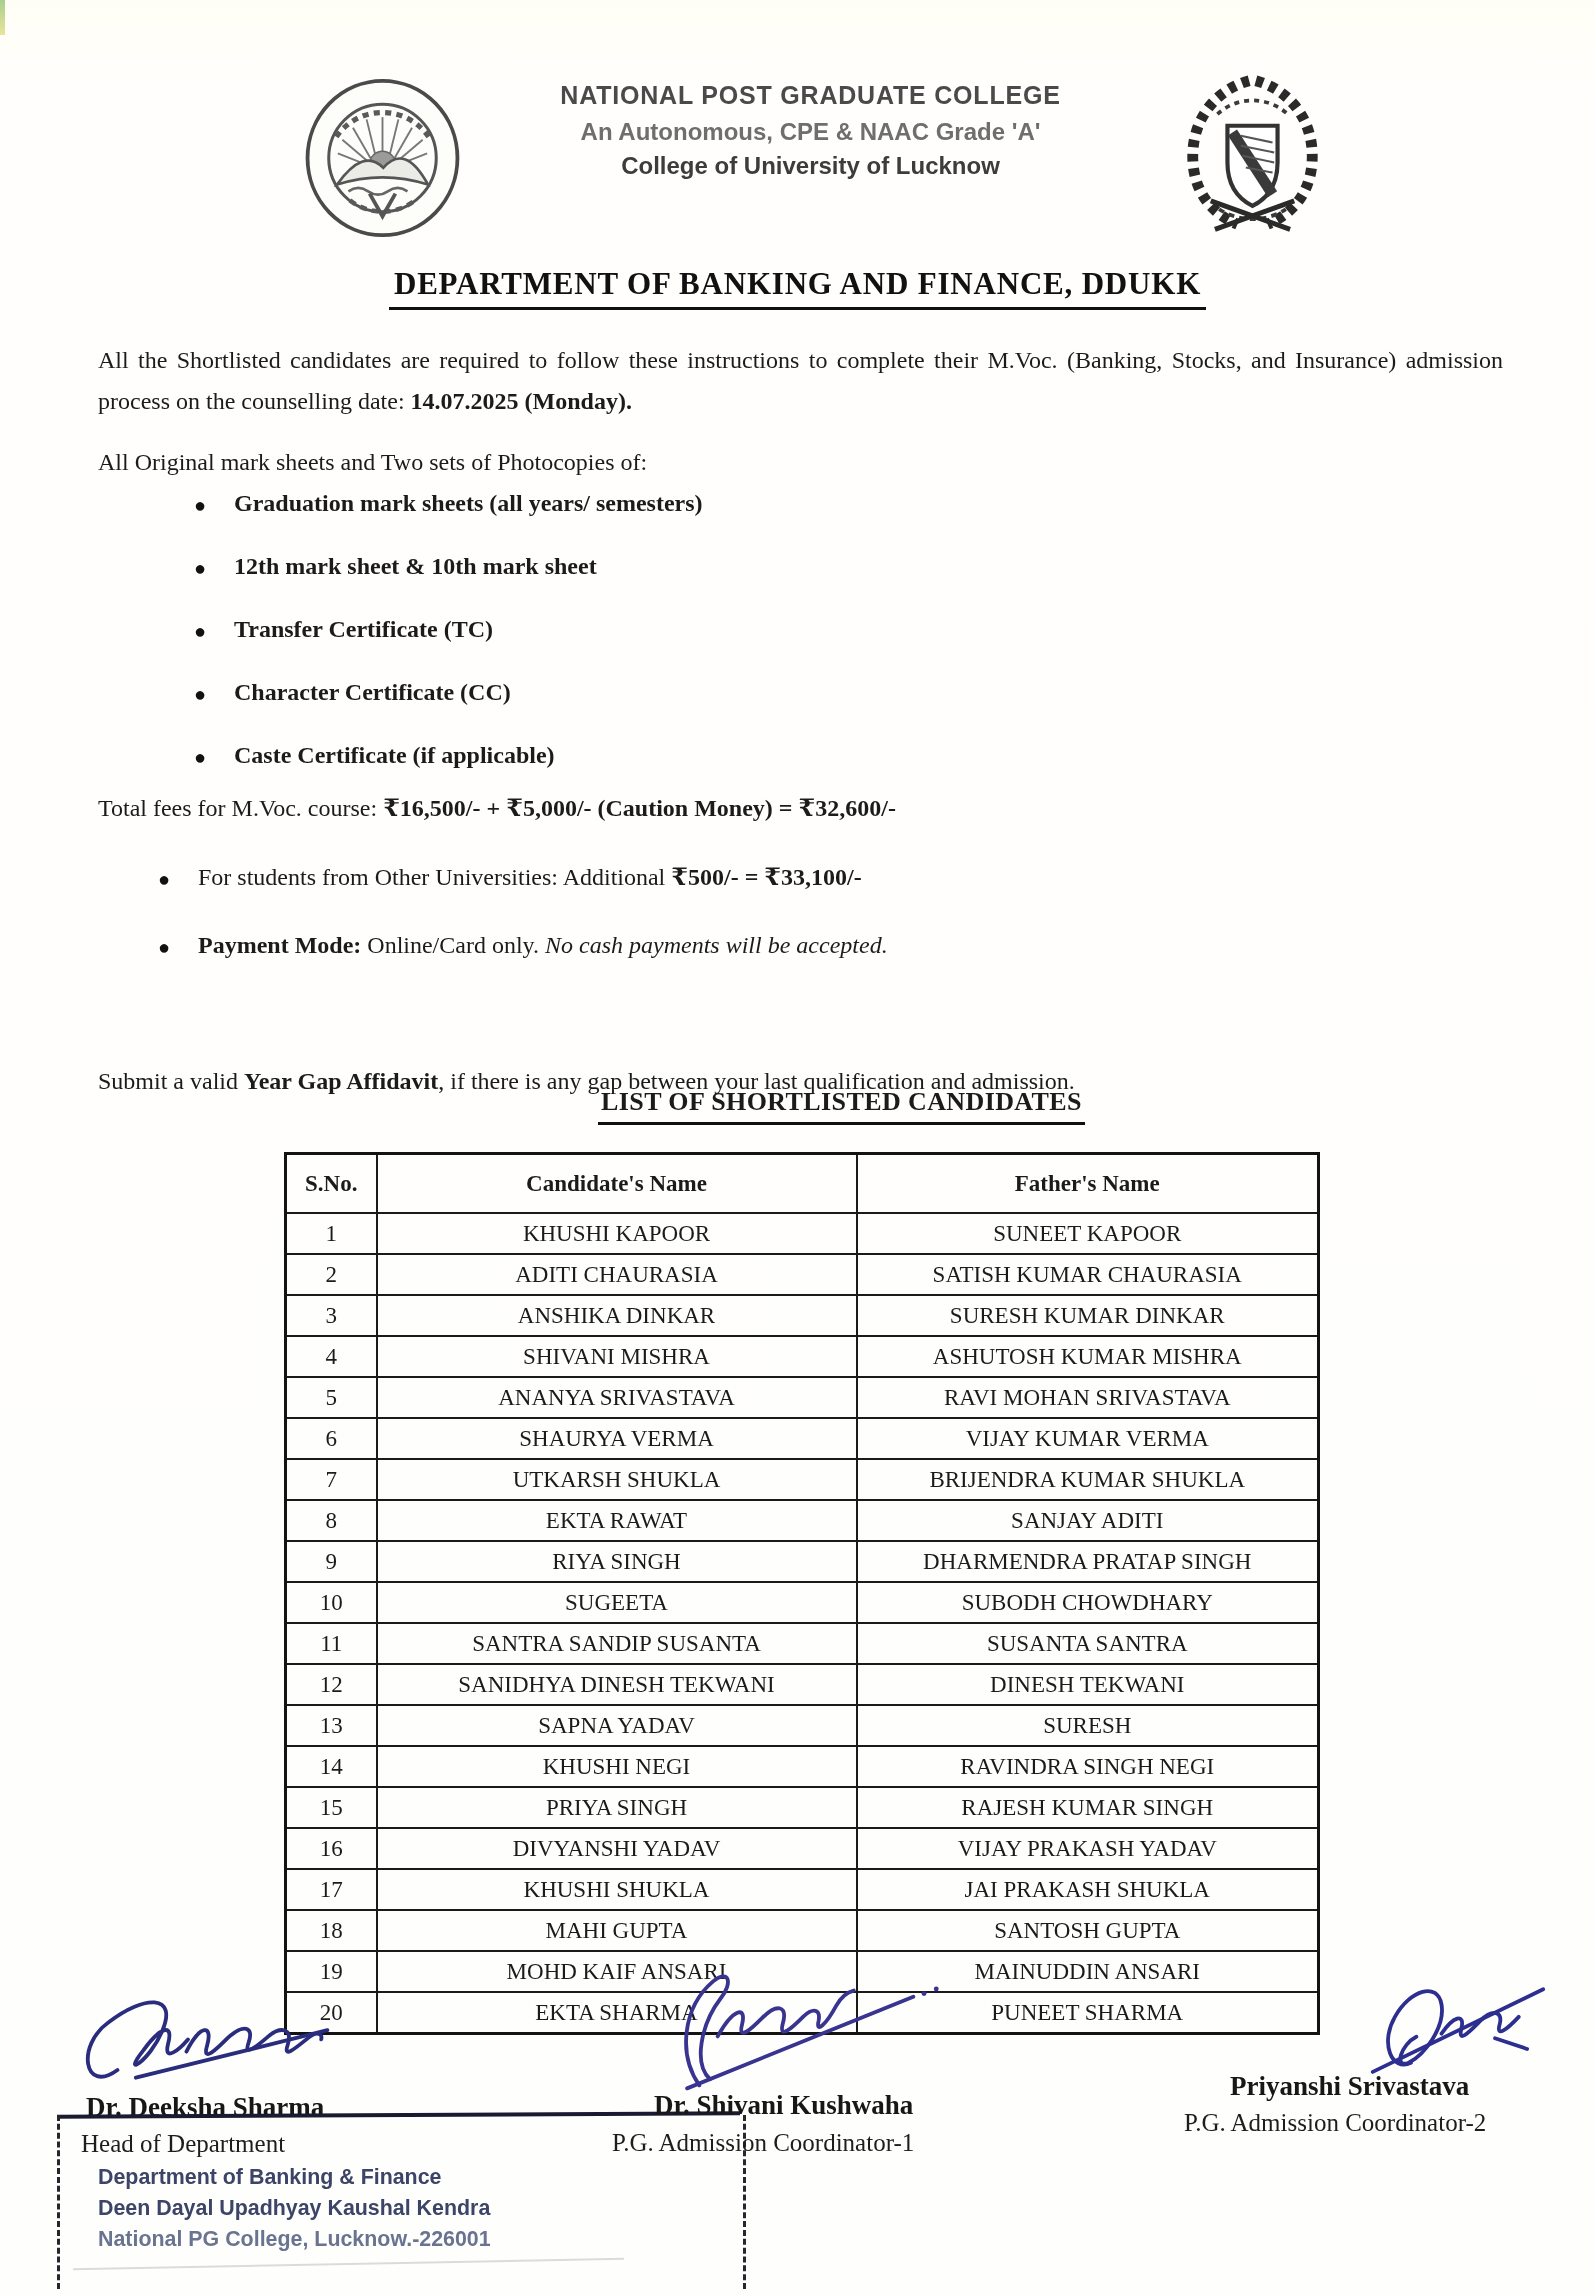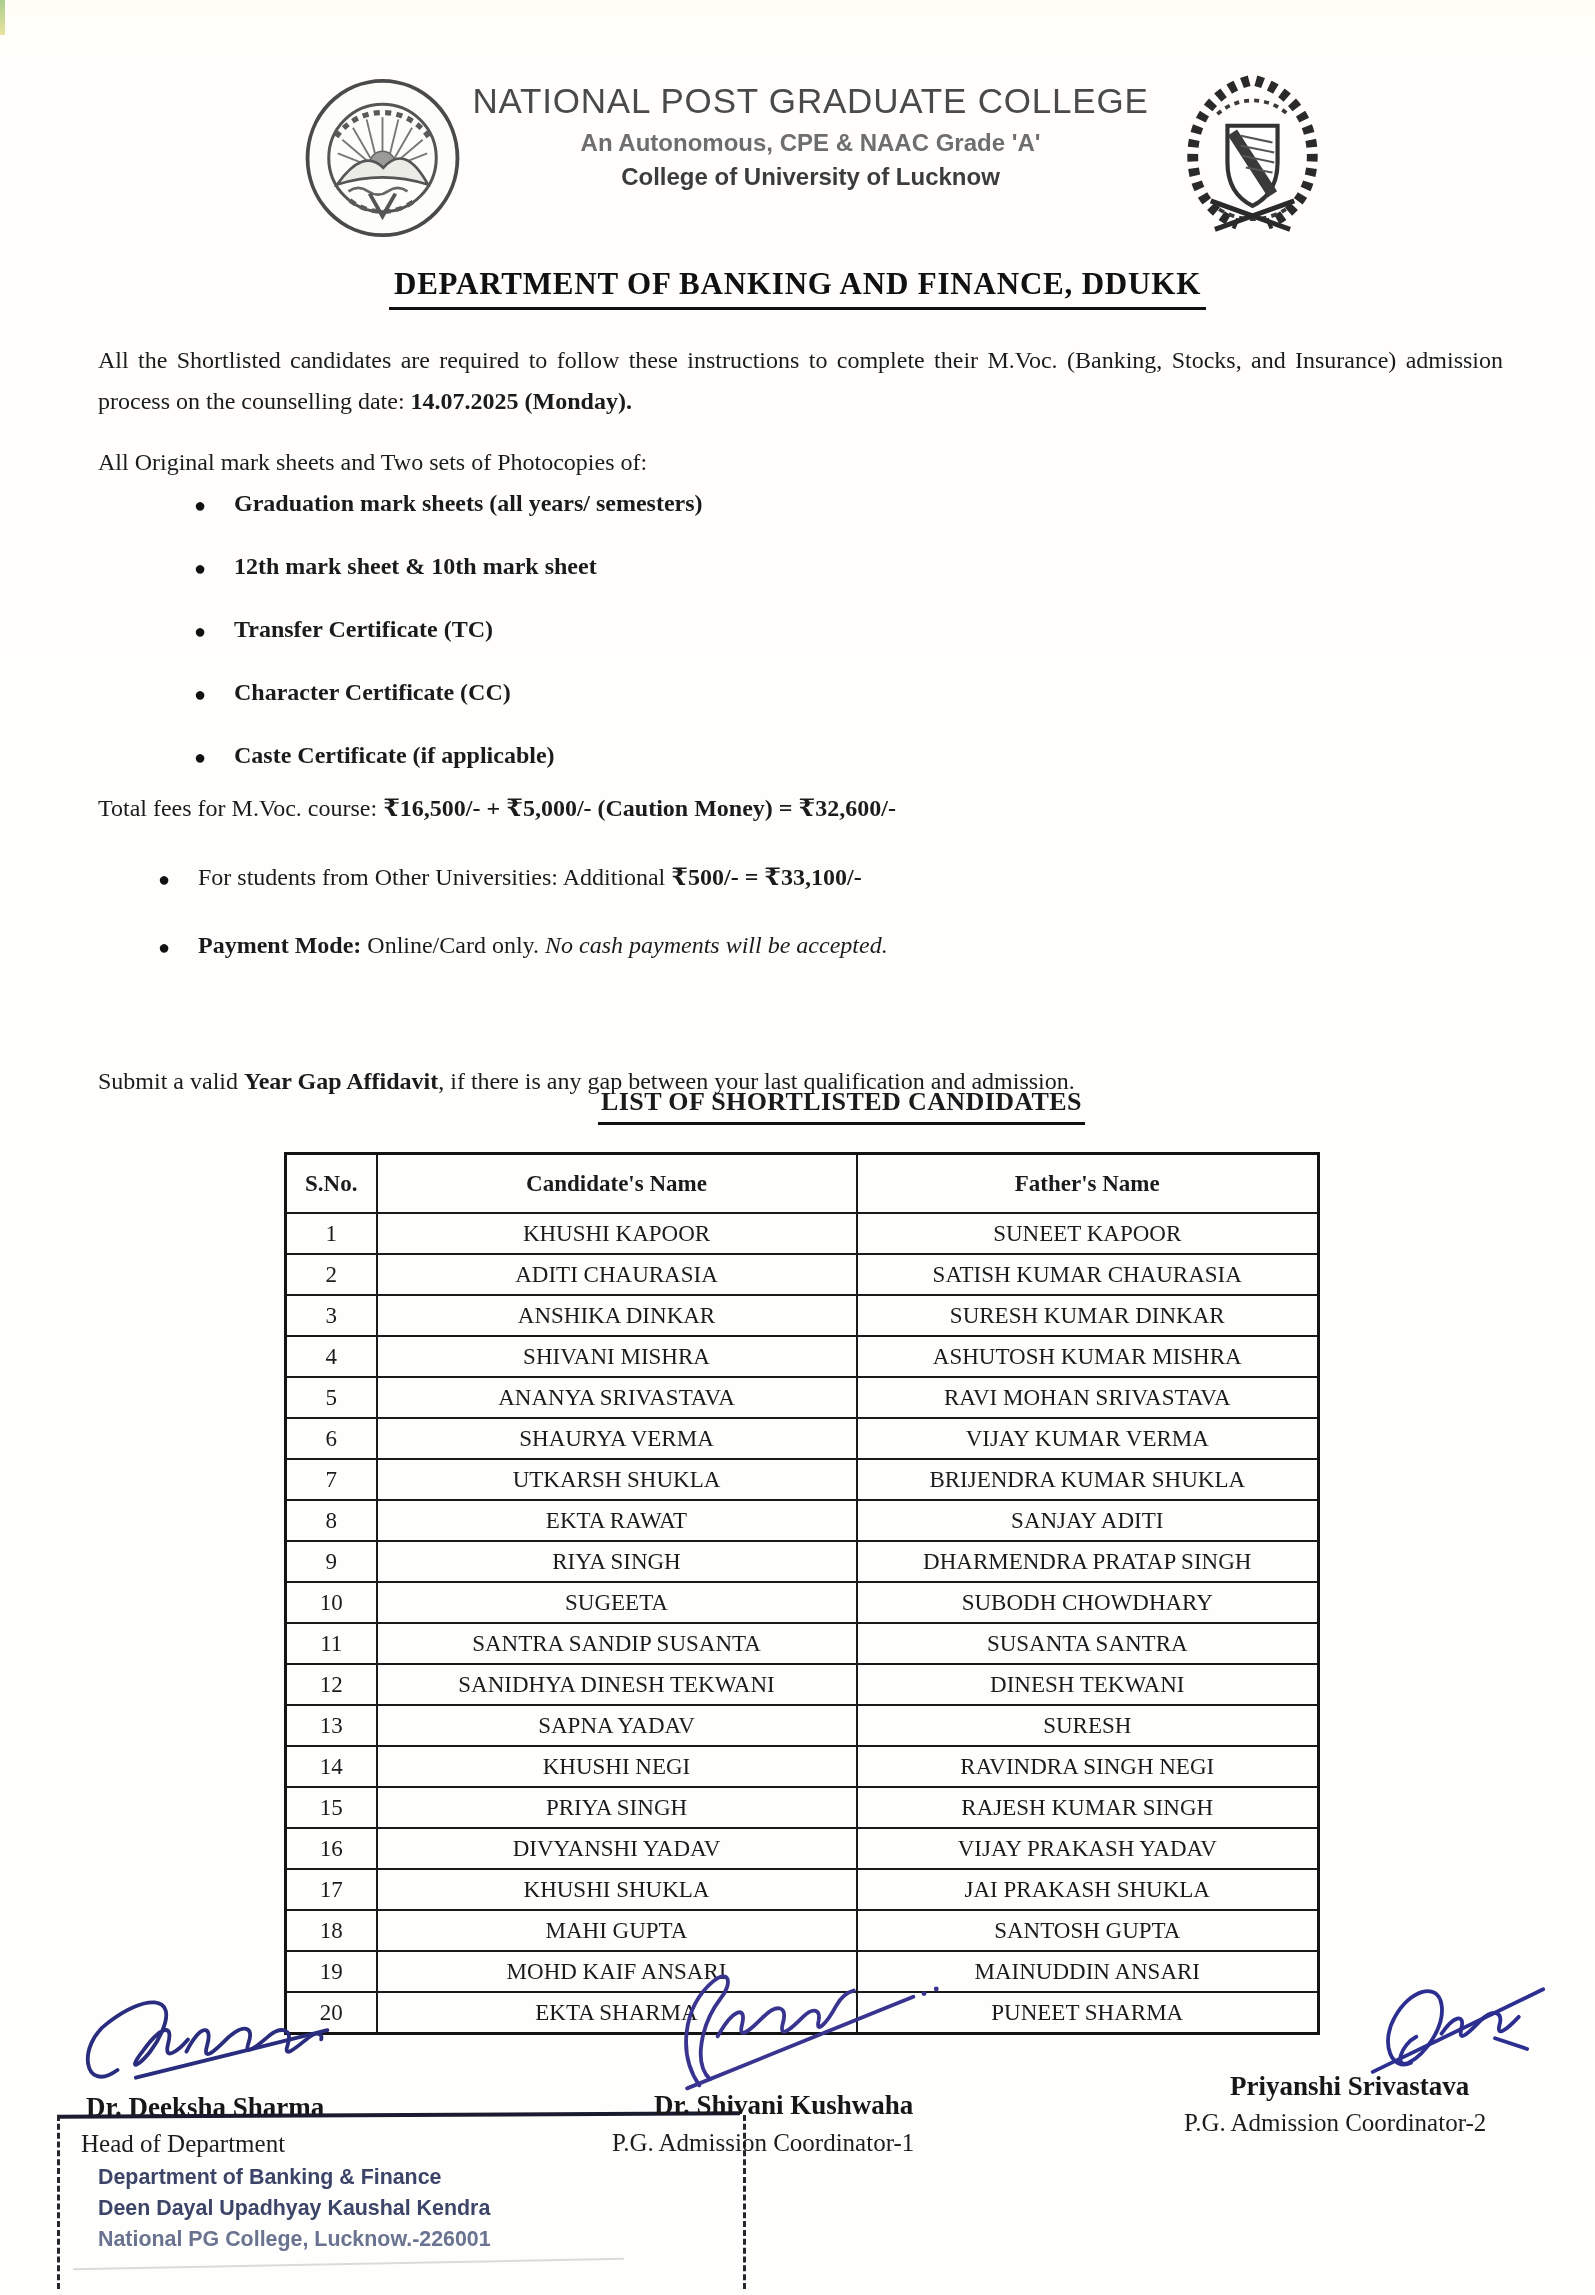--- a/index.html
+++ b/index.html
@@ -9,21 +9,21 @@
     font-family:"Liberation Serif","DejaVu Serif",serif;
     color:#1b1b1b;overflow:hidden;
   }
   
   .seal{position:absolute;left:303px;top:77px;width:159px;height:162px;}
   .emblem{position:absolute;left:1169px;top:66px;width:167px;height:173px;}
   .head-text{
     position:absolute;left:428px;top:81px;width:765px;text-align:center;
     font-family:"Liberation Sans","DejaVu Sans",sans-serif;
   }
-  .college-name{font-size:35px;font-weight:normal;color:#4a4a4a;letter-spacing:0.8px;}
+  .college-name{font-size:25px;font-weight:bold;color:#4a4a4a;letter-spacing:0.8px;}
   .college-tagline{font-size:24px;color:#6e6e6e;margin-top:7.7px;font-weight:600;}
   .college-affiliation{font-size:24px;color:#3c3c3c;margin-top:6.1px;font-weight:bold;}
   
   .doc-title-wrap{position:absolute;left:0;top:266px;width:100%;text-align:center;}
   .doc-title{
     display:inline-block;font-size:31px;font-weight:bold;letter-spacing:0.8px;
     border-bottom:3.8px solid #101010;padding:0 4.6px 5.4px 4.6px;color:#111;
   }
   
   .para{position:absolute;left:98px;width:1405px;font-size:24px;line-height:1.72;text-align:justify;}

